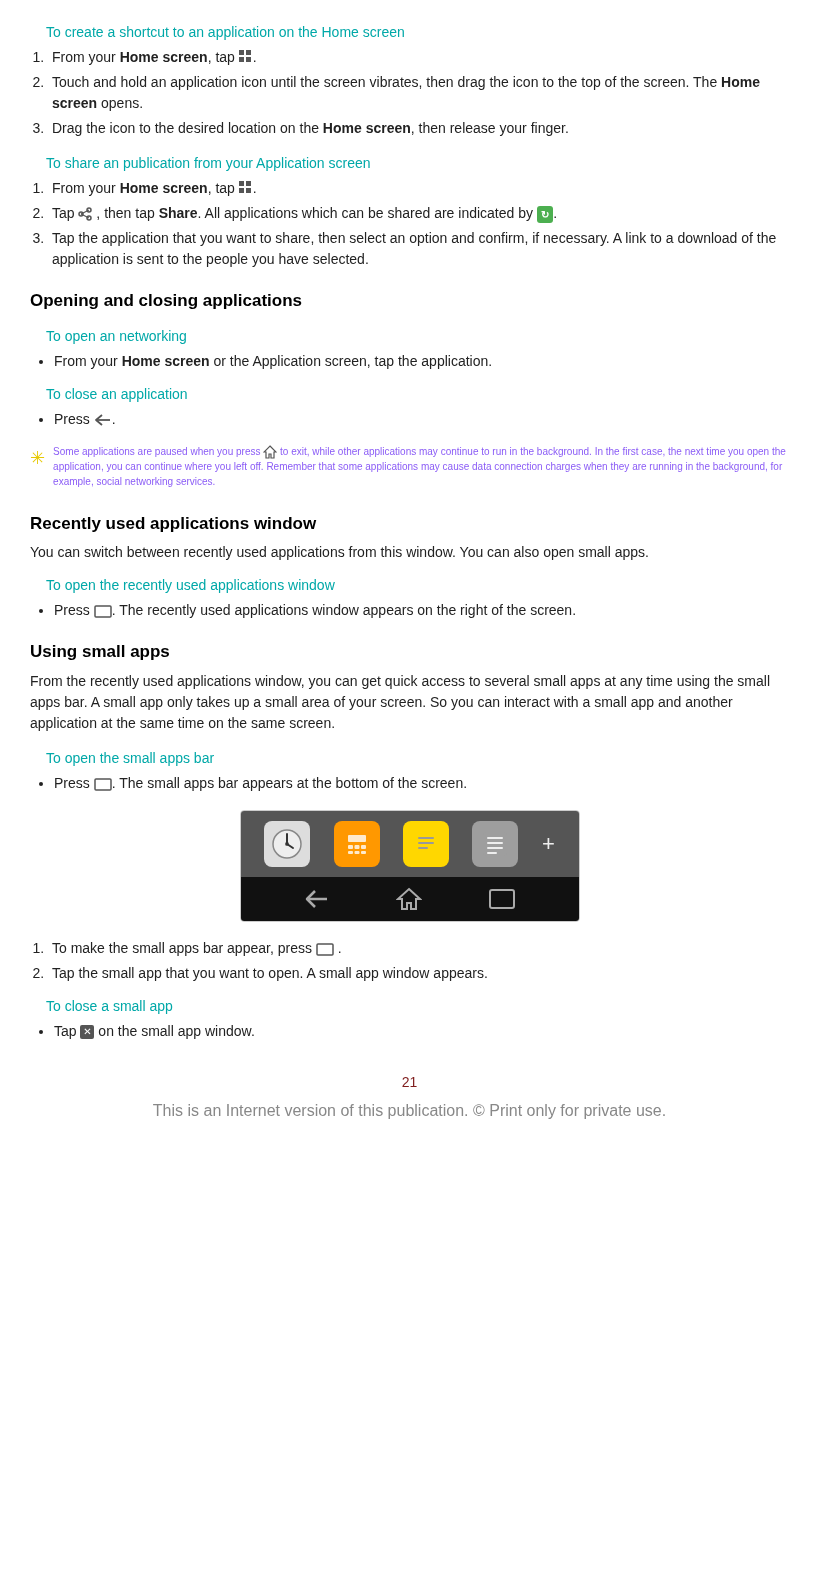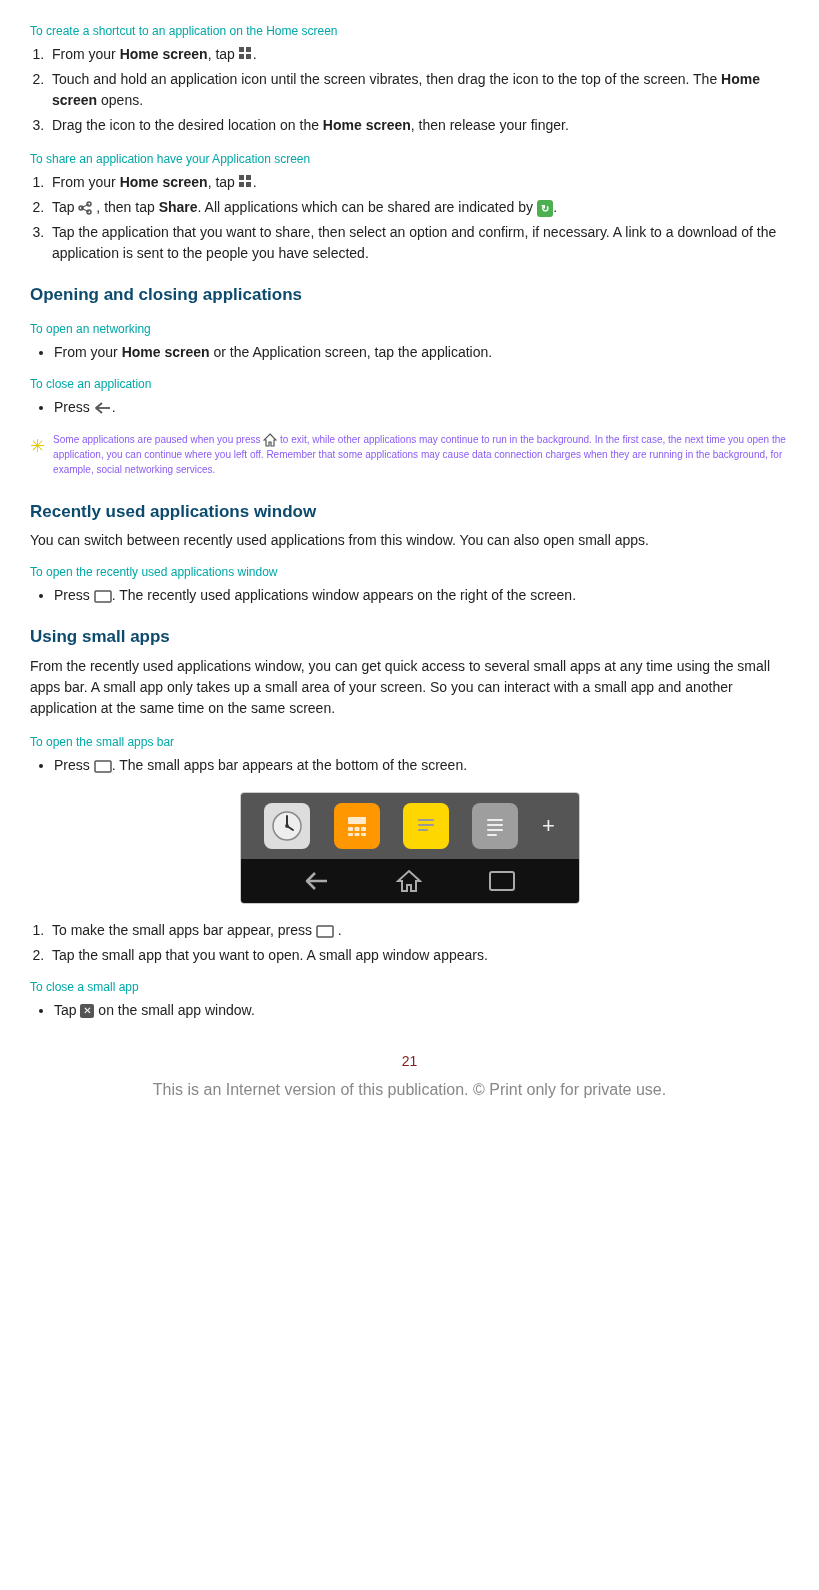--- a/index.html
+++ b/index.html
@@ -9,27 +9,27 @@
       color: #222;
       background: #fff;
       width: 819px;
       min-height: 1590px;
       padding: 10px 30px 30px 30px;
       line-height: 1.5;
     }
     .section-heading {
       font-size: 17px;
       font-weight: bold;
-      color: #0c4a6e;
+      color: #000000;
       margin: 18px 0 6px 0;
     }
     .teal-heading {
       color: #00A8A8;
-      font-size: 12px;
-      margin: 12px 0 4px 0;
+      font-size: 14px;
+      margin: 12px 0 4px 16px;
     }
     .bold { font-weight: bold; }
     ol {
       margin-left: 18px;
       padding-left: 0;
     }
     ol li {
       margin-bottom: 4px;
       padding-left: 4px;
     }
@@ -167,21 +167,21 @@
       Touch and hold an application icon until the screen vibrates, then drag the icon to the top of the screen. The <span class="bold">Home screen</span> opens.
     </li>
     <li>
       Drag the icon to the desired location on the <span class="bold">Home screen</span>, then release your finger.
     </li>
   </ol>
 </div>
 
 <div style="margin-top:14px;">
   <p class="teal-heading">
-    To share an application have your Application screen
+    To share an publication from your Application screen
   </p>
   <ol>
     <li>
       From your <span class="bold">Home screen</span>, tap
       <svg class="grid-icon" viewBox="0 0 14 14" xmlns="http://www.w3.org/2000/svg">
         <rect x="0" y="0" width="5" height="5" fill="#555"></rect>
         <rect x="7" y="0" width="5" height="5" fill="#555"></rect>
         <rect x="0" y="7" width="5" height="5" fill="#555"></rect>
         <rect x="7" y="7" width="5" height="5" fill="#555"></rect>
       </svg>.

